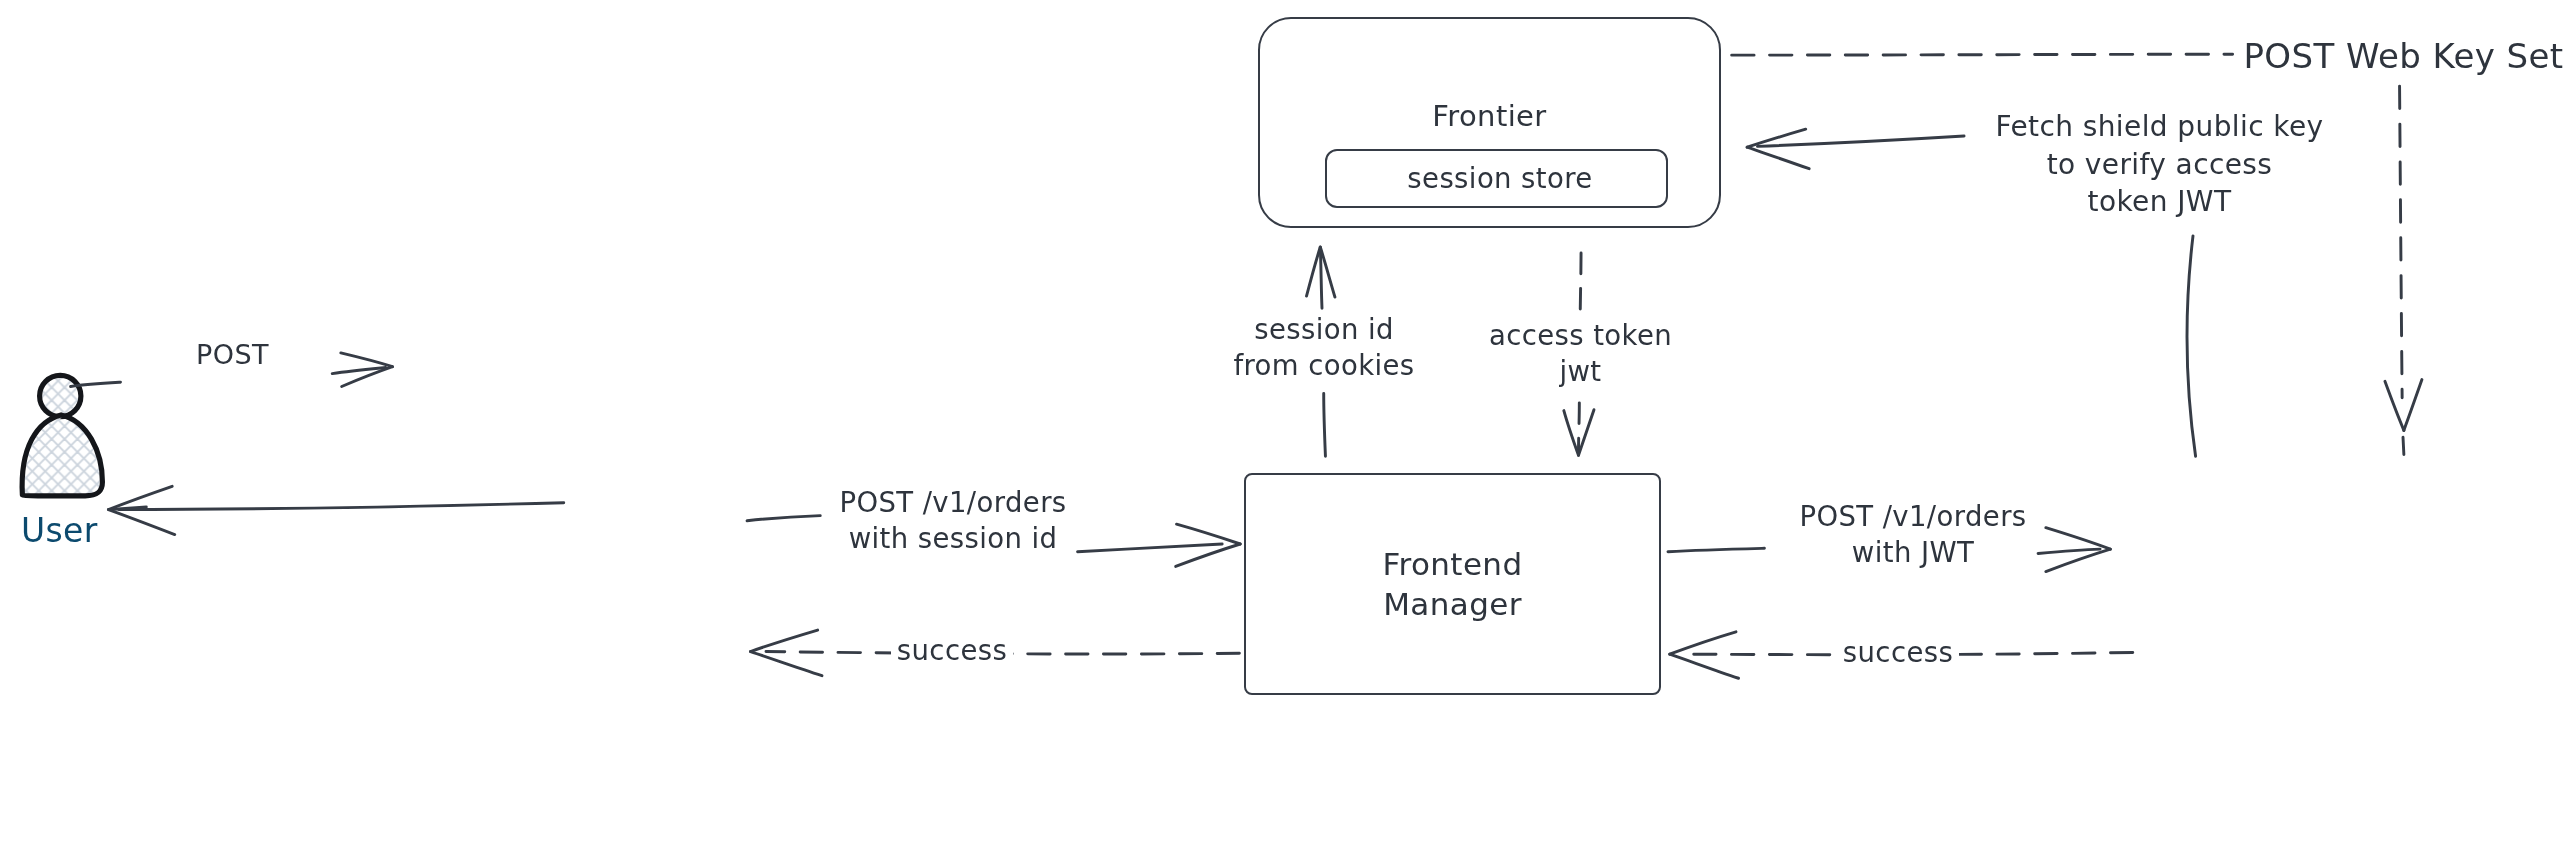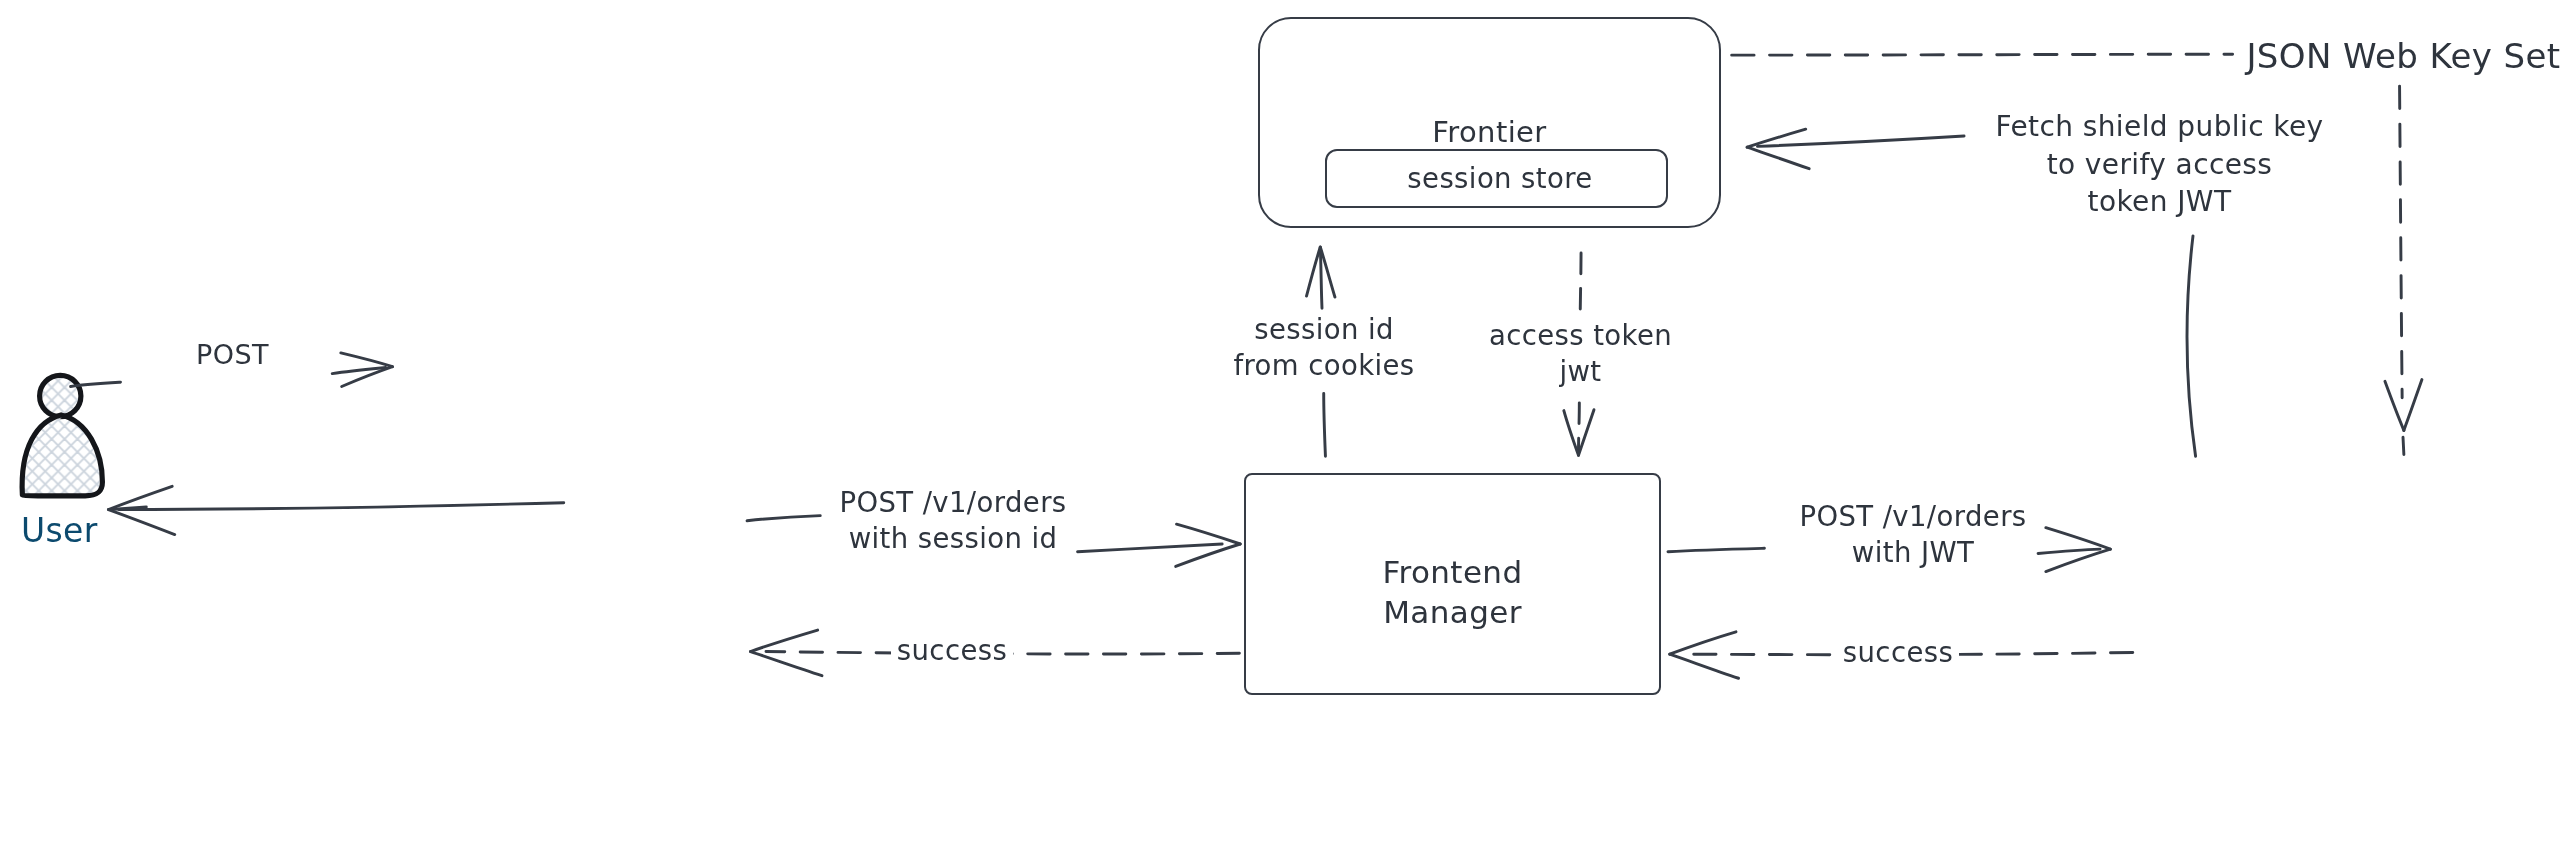--- a/index.html
+++ b/index.html
@@ -20,21 +20,21 @@
     box-sizing:border-box;
   }
   .lbl{
     position:absolute;
     text-align:center;
     line-height:1.3;
     letter-spacing:0.4px;
     white-space:nowrap;
   }
   .lbl div{white-space:nowrap;}
-  .node-title{font-size:29px;margin-top:16px;}
+  .node-title{font-size:29px;}
   .arrow-lbl{font-size:27.5px;}
   .flexcenter{display:flex;flex-direction:column;align-items:center;justify-content:center;}
 </style>
 </head>
 <body>
 
 <div id="canvas">
 
   <svg class="strokes" viewBox="0 0 2993 984">
     <defs>
@@ -171,16 +171,16 @@
     <div>access token</div>
     <div>jwt</div>
   </div>
 
   <div class="lbl arrow-lbl" style="left:1965px;top:108px;width:389px;font-size:28px;line-height:1.34;">
     <div>Fetch shield public key</div>
     <div>to verify access</div>
     <div>token JWT</div>
   </div>
 
-  <div class="lbl" style="left:2238px;top:34px;width:331px;font-size:34px;">JSON Web Key Set</div>
+  <div class="lbl" style="left:2238px;top:34px;width:331px;font-size:34px;">POST Web Key Set</div>
 
 </div>
 
 
 </body></html>

